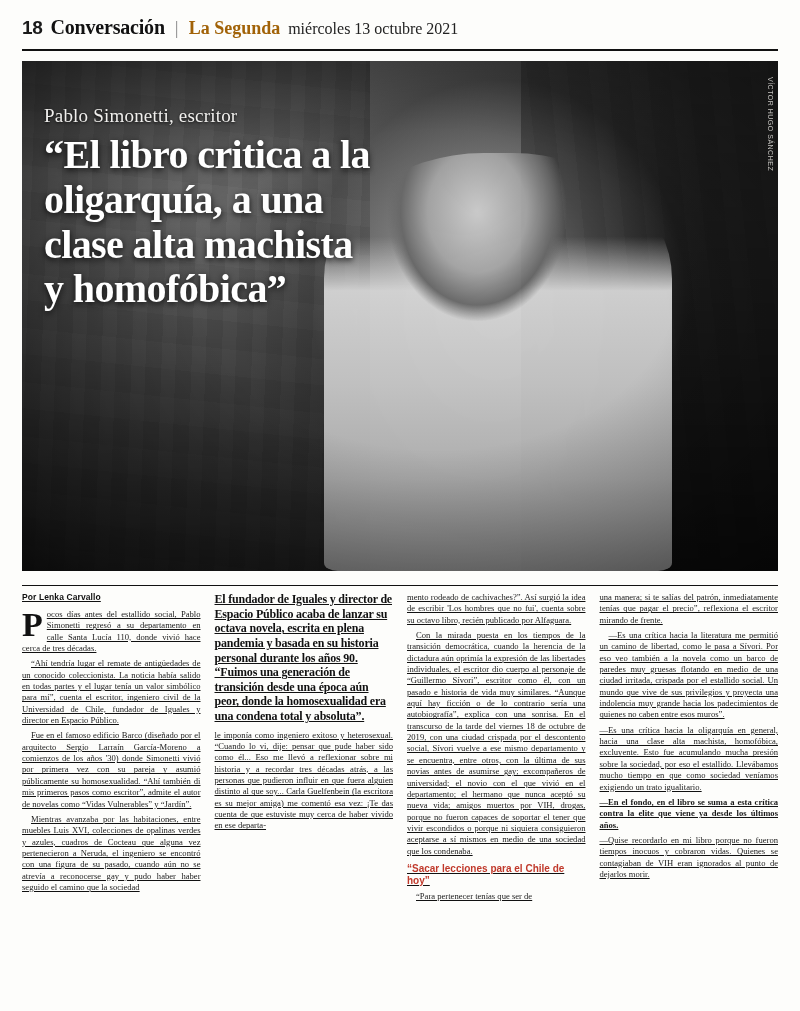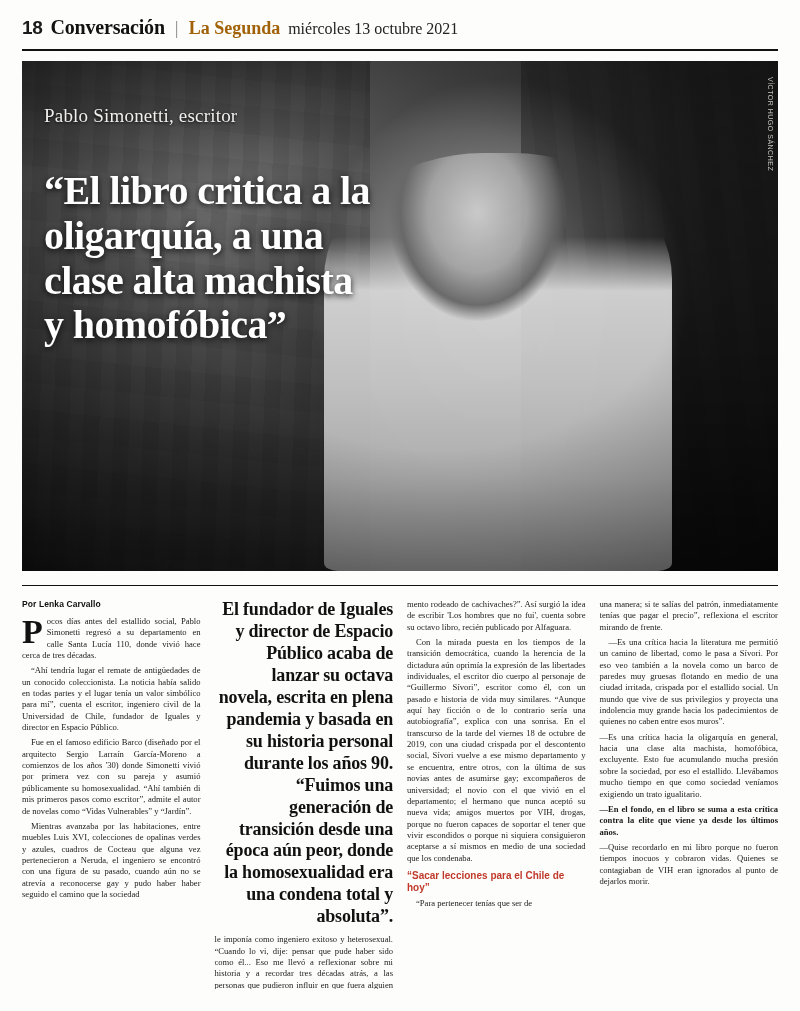--- a/index.html
+++ b/index.html
@@ -137,21 +137,20 @@
     left: 22px;
     top: 72px;
     width: 330px;
     color: #ffffff;
     font-family: "Liberation Serif", serif;
     font-weight: bold;
     font-size: 40px;
     line-height: 1.12;
     letter-spacing: -0.6px;
     text-shadow: 0 2px 6px rgba(0,0,0,0.85);
-    margin-top: 36px;
   }
   .photo-credit {
     position: absolute;
     right: 4px;
     top: 16px;
     font-family: "Liberation Sans", sans-serif;
     font-size: 7px;
     letter-spacing: 0.5px;
     color: #d9d7d3;
     writing-mode: vertical-rl;
@@ -162,24 +161,25 @@
   
   .byline-rule {
     margin: 14px 22px 0 22px;
     height: 1px;
     background: #111;
   }
   .body {
     display: grid;
     grid-template-columns: 1fr 1fr 1fr 1fr;
     column-gap: 14px;
-    margin: 7px 22px;
+    margin: 0 22px;
     padding-top: 6px;
     height: 390px;
     overflow: hidden;
+    text-decoration: underline;
   }
   .col { position: relative; }
   .byline {
     font-family: "Liberation Sans", sans-serif;
     font-weight: bold;
     font-size: 8.5px;
     color: #111;
     margin-bottom: 7px;
     letter-spacing: 0.1px;
   }
@@ -202,26 +202,25 @@
     font-family: "Liberation Serif", serif;
     font-weight: bold;
     font-size: 34px;
     line-height: 0.78;
     padding: 3px 4px 0 0;
     color: #111;
   }
   .lead {
     font-family: "Liberation Serif", serif;
     font-weight: bold;
-    font-size: 18px;
+    font-size: 12px;
     line-height: 1.22;
     color: #111;
     margin: 0 0 6px 0;
     letter-spacing: -0.2px;
-    text-align: right;
   }
   .subhead {
     font-family: "Liberation Sans", sans-serif;
     font-weight: bold;
     font-size: 10px;
     line-height: 1.2;
     color: #c0392b;
     margin: 6px 0 4px 0;
   }
   .q-bold {

